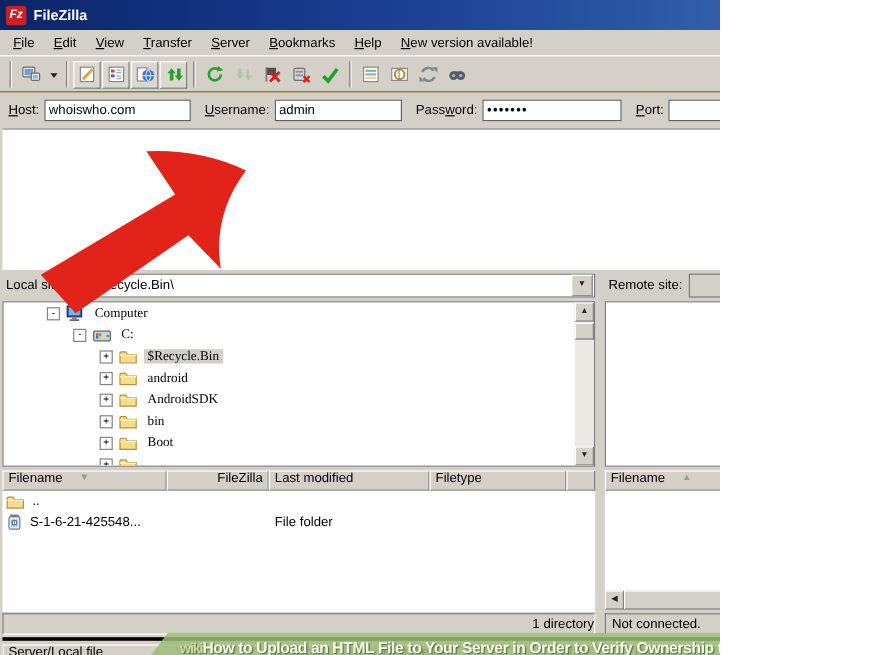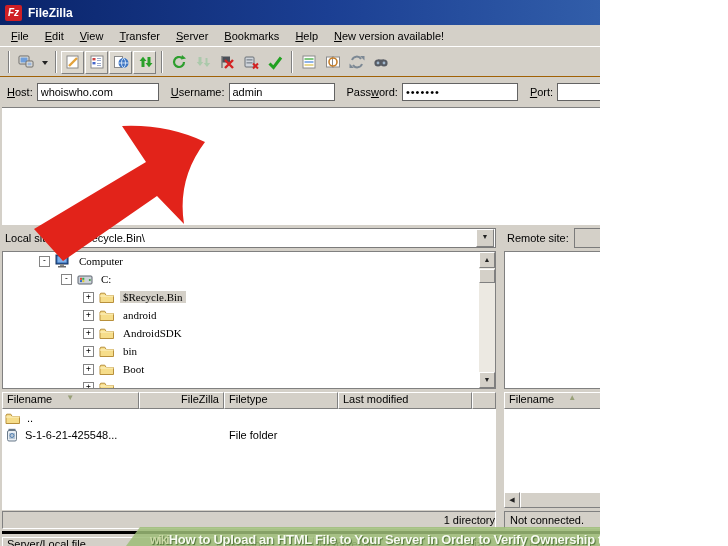--- a/index.html
+++ b/index.html
@@ -401,25 +401,25 @@
   <div id="remote-tree" class="panel"></div>
 
   <div id="local-list-header" class="list-header">
     <span class="hcell w-name">
         <span>Filename</span>
         <span class="sort">▼</span>
       </span>
     <span class="hcell w-size">
         <span>FileZilla</span>
       </span>
+    <span class="hcell w-mod">
+        <span>Last modified</span>
+      </span>
     <span class="hcell w-type">
         <span>Filetype</span>
-      </span>
-    <span class="hcell w-mod">
-        <span>Last modified</span>
       </span>
     <span class="hcell w-fill"></span>
   </div>
   <div id="local-list-body" class="list-body">
     <div class="frow">
       <span class="fcell fc-name">
           <span class="ticon">
             <svg width="16" height="14" viewBox="0 0 16 14">
               <path d="M1 4 1 12.5 14.5 12.5 14.5 5.5 7.2 5.5 5.8 3.2 1.8 3.2 Z" fill="#f6dd8a" stroke="#b8903c"></path>
               <path d="M1 6h13.5" stroke="#fdf0bd" stroke-width="1.2"></path>

